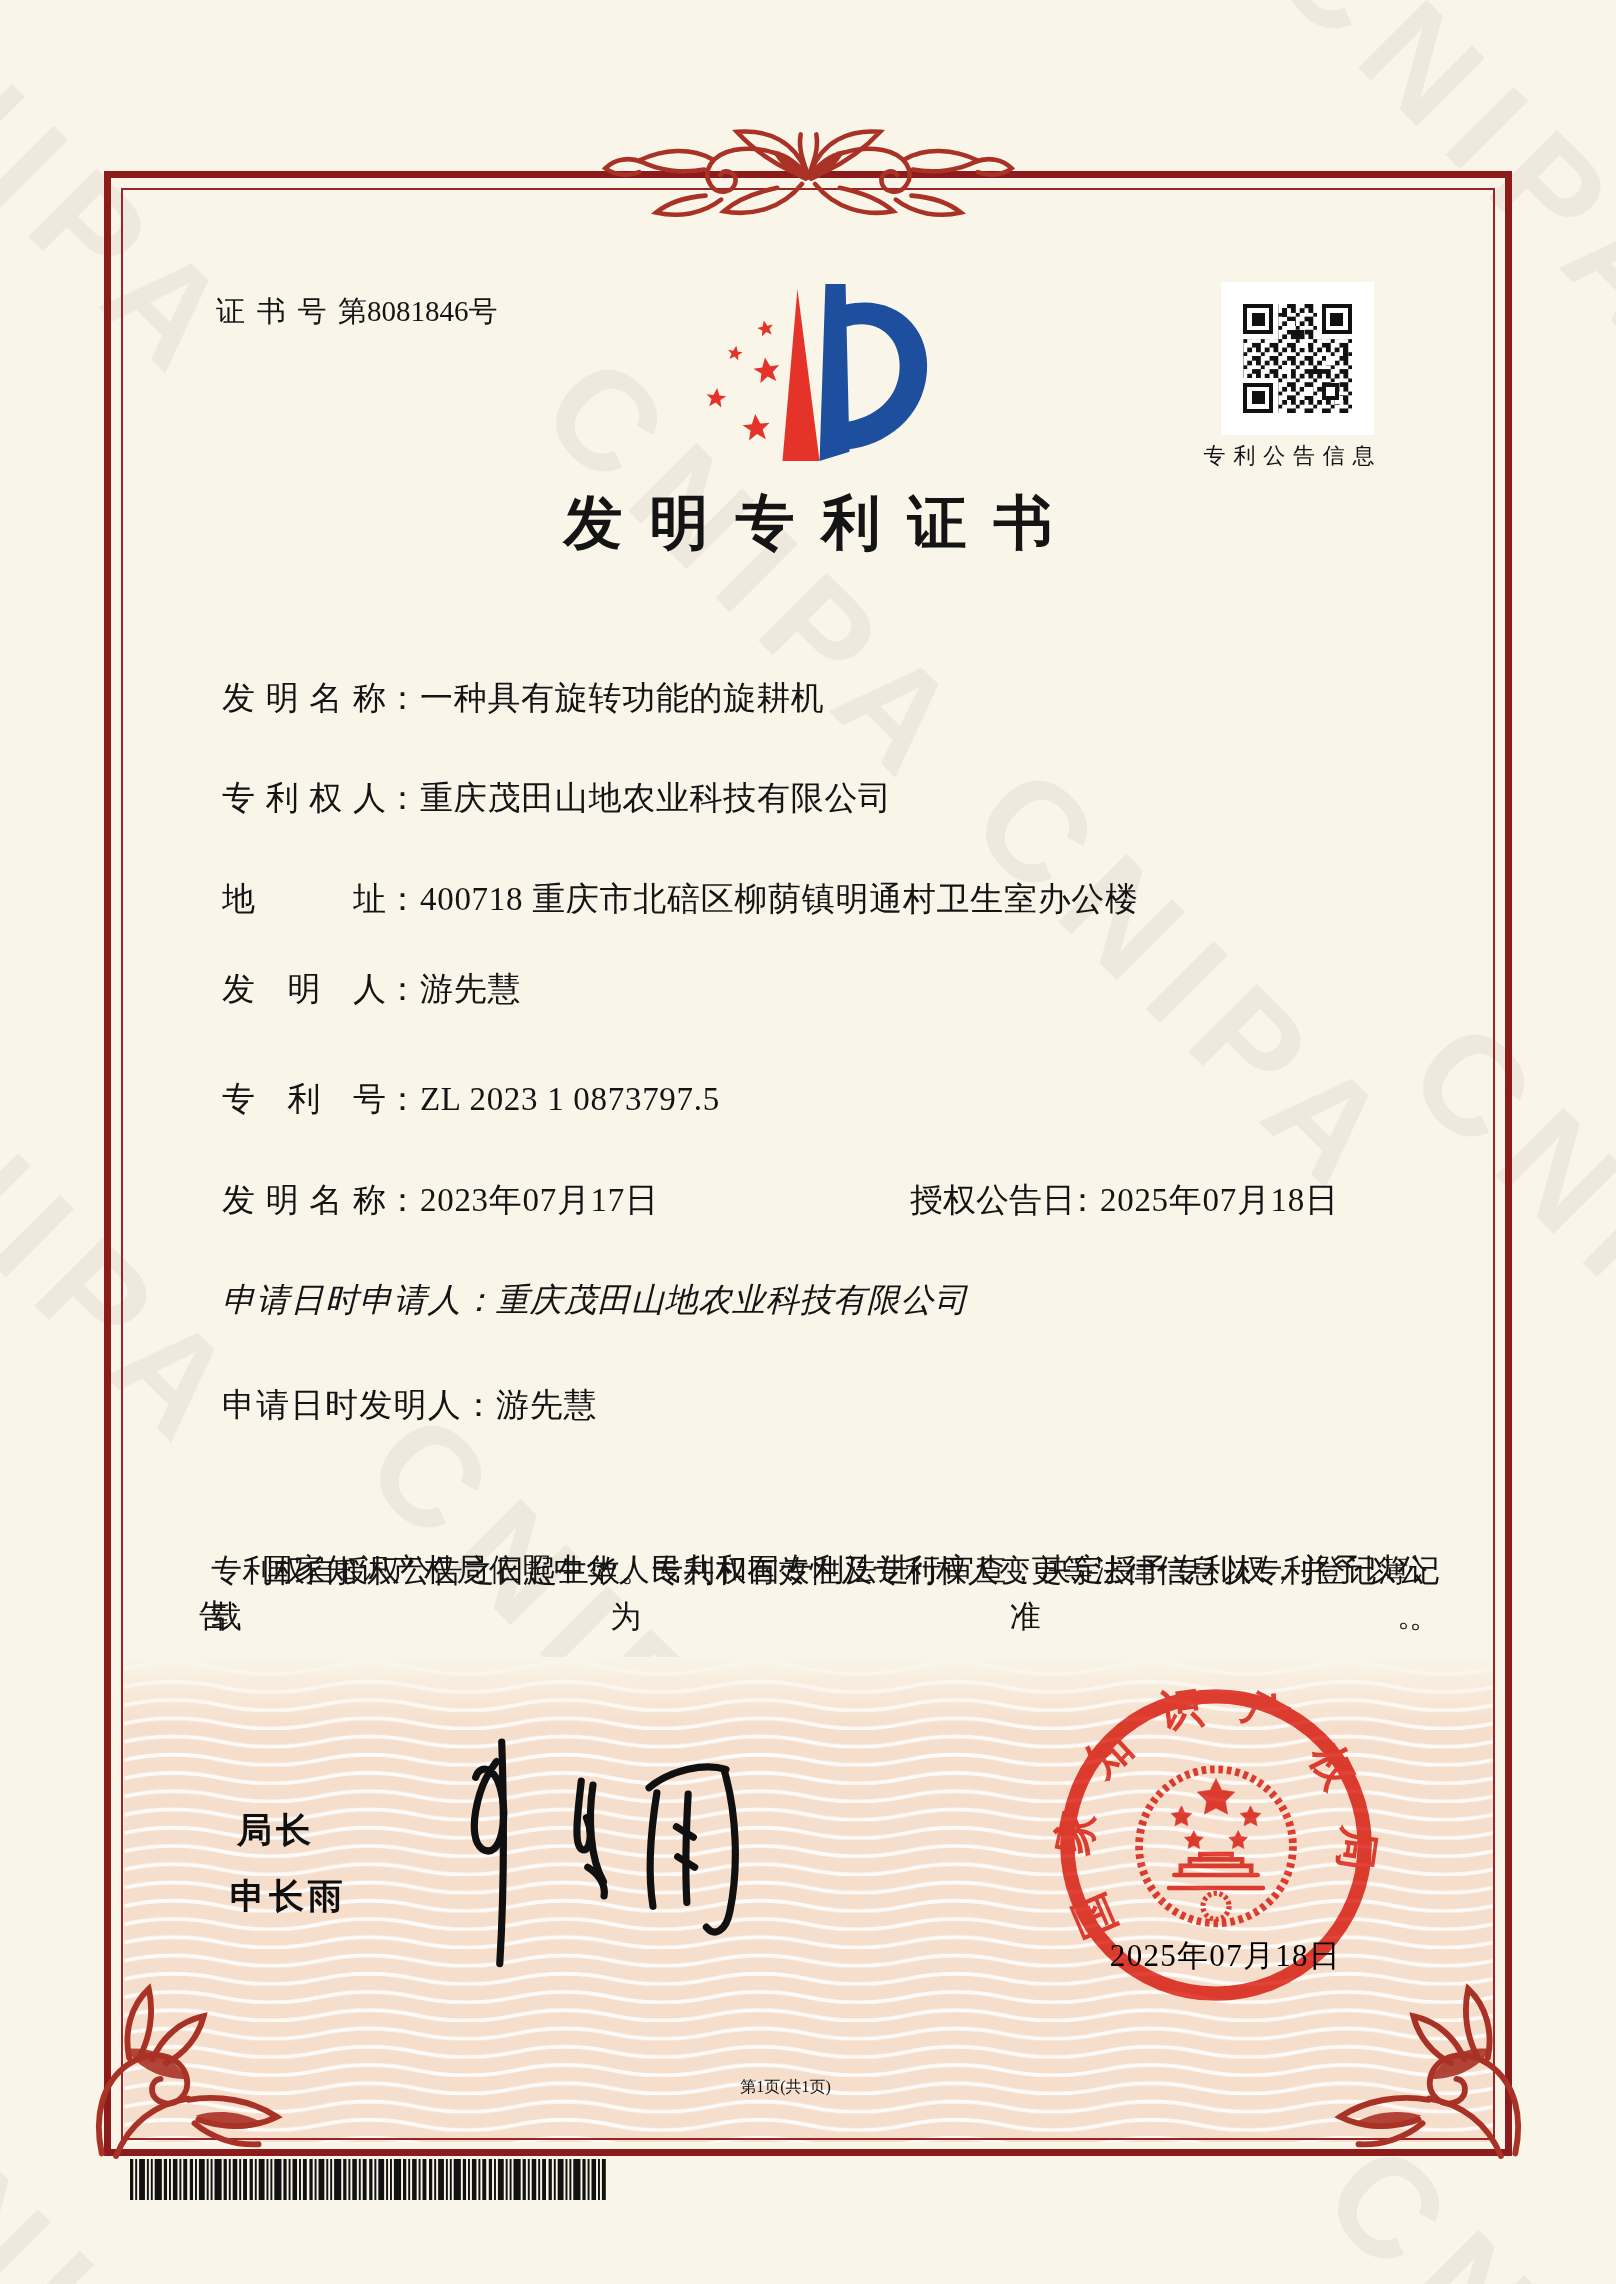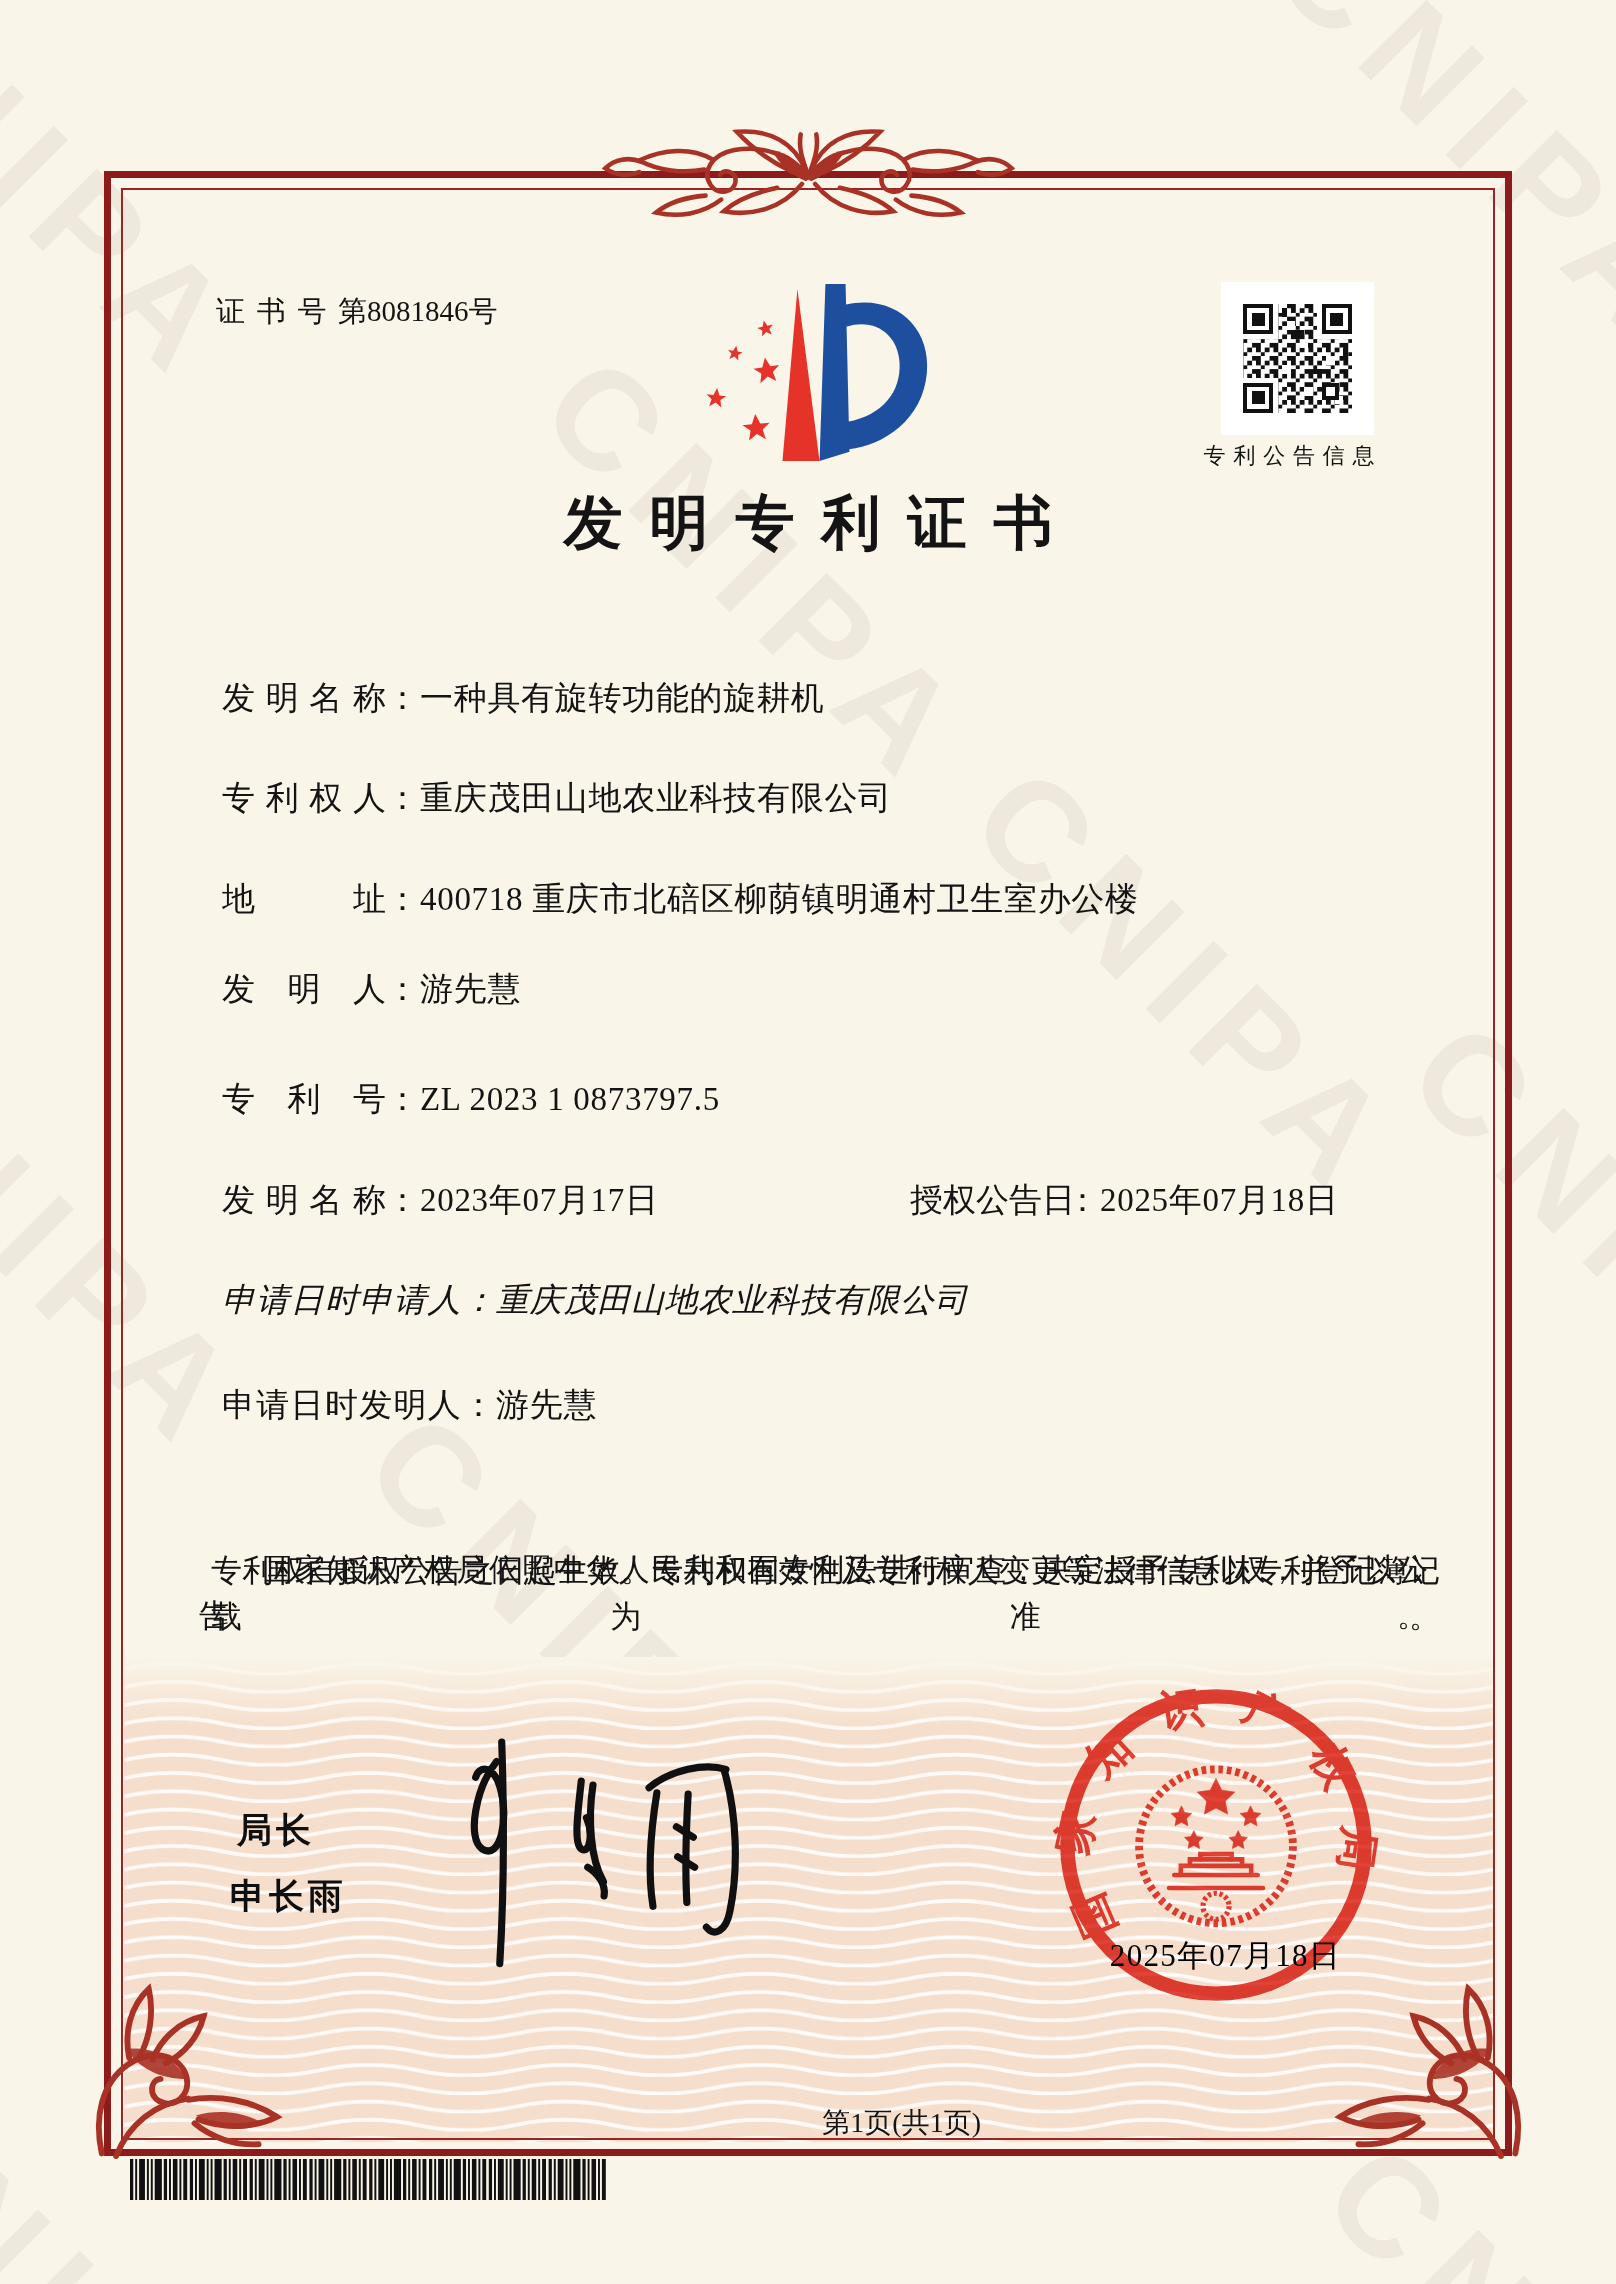--- a/index.html
+++ b/index.html
@@ -41,21 +41,21 @@
   
   .wave-panel{position:absolute;left:124px;top:1657px;width:1369px;height:485px;}
   .wave-fade{position:absolute;left:0;top:0;width:100%;height:72px;
       background:linear-gradient(#f9f5e9,rgba(249,245,233,0));}
   
   .seal{position:absolute;left:1053px;top:1682px;width:326px;height:326px;
       mix-blend-mode:multiply;opacity:.96;}
   .seal-date{position:absolute;left:1079px;top:1935px;width:293px;text-align:center;
       font-size:31px;letter-spacing:1.3px;white-space:nowrap;color:#000;}
   
-  .footer{position:absolute;left:590px;top:2077px;width:391px;text-align:right;font-size:28px;margin-top:27px;}
+  .footer{position:absolute;left:590px;top:2077px;width:391px;text-align:center;font-size:16px;}
   .barcode{position:absolute;left:130px;top:2159px;width:481px;height:41px;}
 </style>
 </head>
 <body>
 
 <div id="page">
 
   <div class="wm" style="left:-104px;top:-78px;">CNIPA</div>
   <div class="wm" style="left:1356px;top:-117px;">CNIPA</div>
   <div class="wm" style="left:626px;top:326px;">CNIPA</div>

